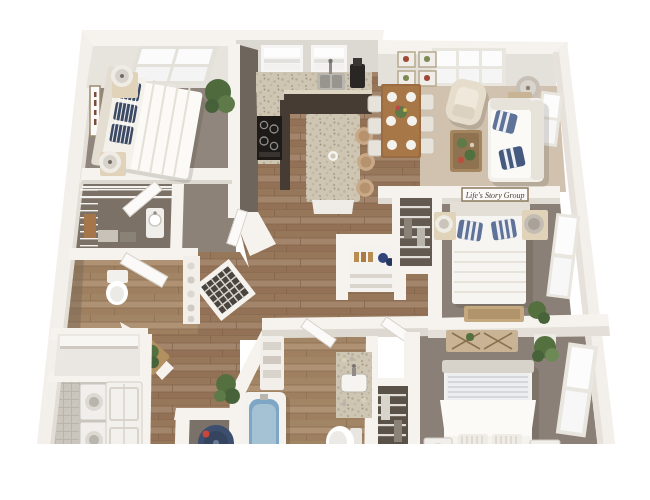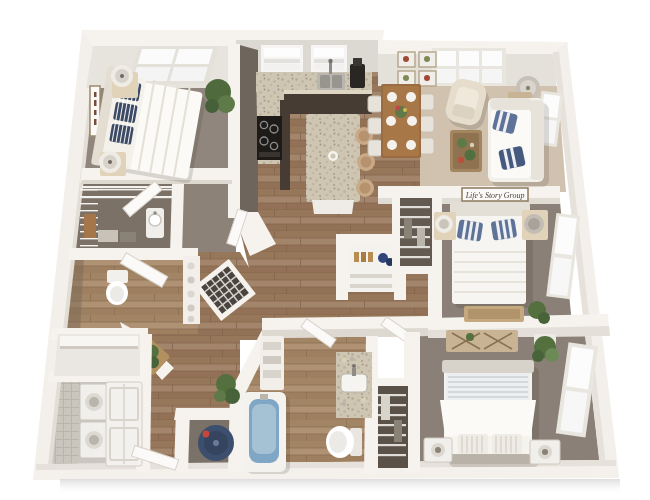--- a/index.html
+++ b/index.html
@@ -1,15 +1,15 @@
 <!DOCTYPE html>
 <html><head><meta charset="utf-8">
 <style>
 html,body{margin:0;padding:0;background:#ffffff;}
-#wrap{width:650px;height:500px;position:relative;overflow:hidden;background:#ffffff;
+#wrap{width:650px;height:444px;position:relative;overflow:hidden;background:#ffffff;
 font-family:"Liberation Sans",sans-serif;}
 svg{position:absolute;left:0;top:0;}
 </style></head><body>
 <div id="wrap">
 <svg width="650" height="500" viewBox="0 0 650 500">
 <defs>
 <pattern id="wood" width="64" height="21" patternUnits="userSpaceOnUse">
   <rect width="64" height="21" fill="#9c7e61"></rect>
   <rect y="0" width="64" height="7" fill="#967759"></rect>
   <rect y="7" width="64" height="7" fill="#a2856a"></rect>

